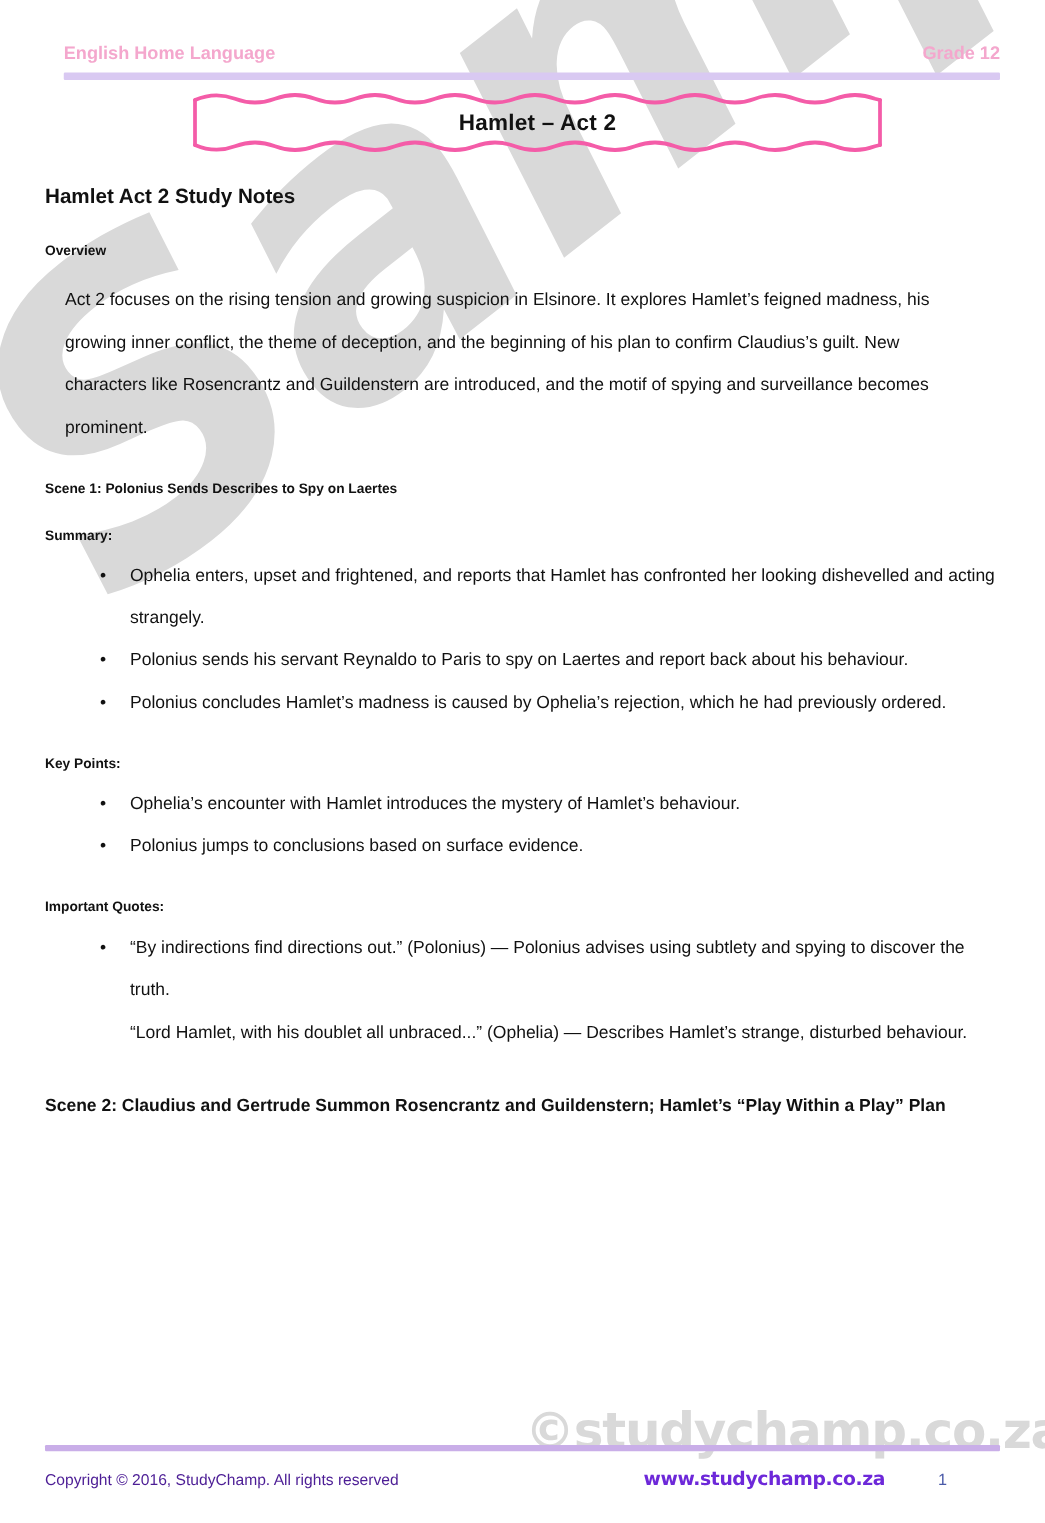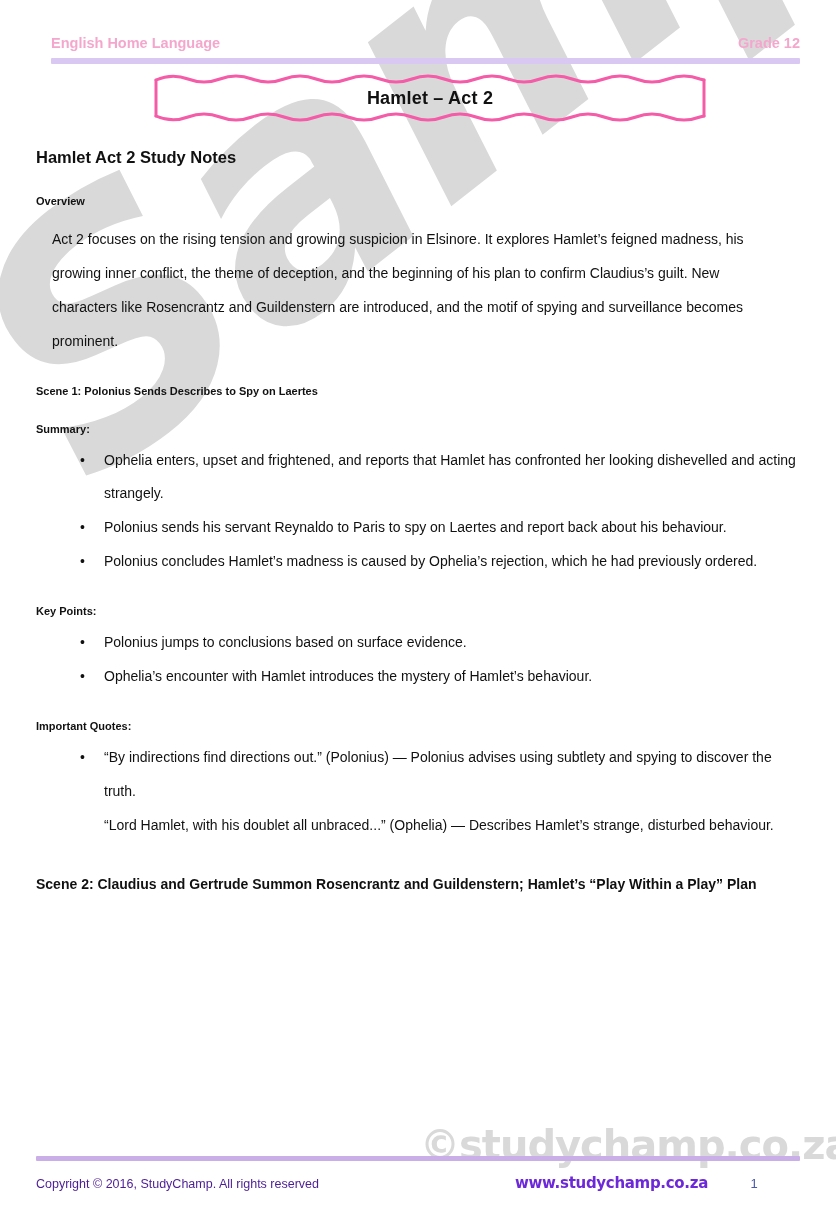--- a/index.html
+++ b/index.html
@@ -244,22 +244,22 @@
 
     <div class="sec-head spaced">Summary:</div>
     <ul class="bullets">
       <li>Ophelia enters, upset and frightened, and reports that Hamlet has confronted her looking dishevelled and acting strangely.</li>
       <li>Polonius sends his servant Reynaldo to Paris to spy on Laertes and report back about his behaviour.</li>
       <li>Polonius concludes Hamlet’s madness is caused by Ophelia’s rejection, which he had previously ordered.</li>
     </ul>
 
     <div class="sec-head spaced">Key Points:</div>
     <ul class="bullets">
+      <li>Ophelia’s encounter with Hamlet introduces the mystery of Hamlet’s behaviour.</li>
       <li>Polonius jumps to conclusions based on surface evidence.</li>
-      <li>Ophelia’s encounter with Hamlet introduces the mystery of Hamlet’s behaviour.</li>
     </ul>
 
     <div class="sec-head spaced">Important Quotes:</div>
     <ul class="bullets">
       <li>“By indirections find directions out.” (Polonius) — Polonius advises using subtlety and spying to discover the truth.</li>
       <li class="nb" style="list-style: none;">“Lord Hamlet, with his doublet all unbraced...” (Ophelia) — Describes Hamlet’s strange, disturbed behaviour.</li>
     </ul>
 
     <div class="scene2">Scene 2: Claudius and Gertrude Summon Rosencrantz and Guildenstern; Hamlet’s “Play Within a Play” Plan</div>
   </div>

